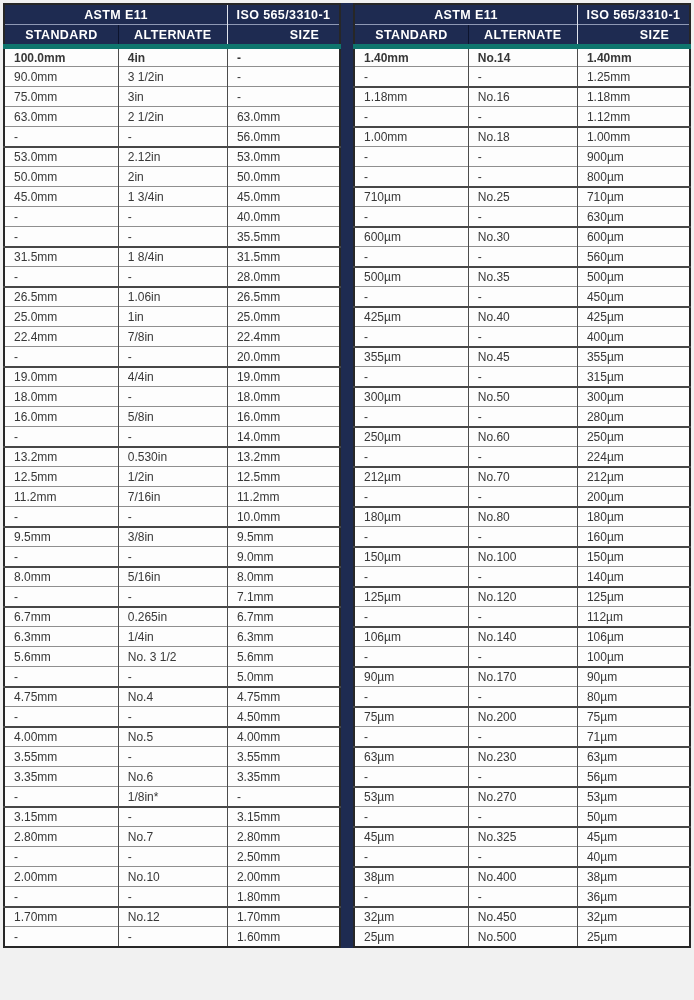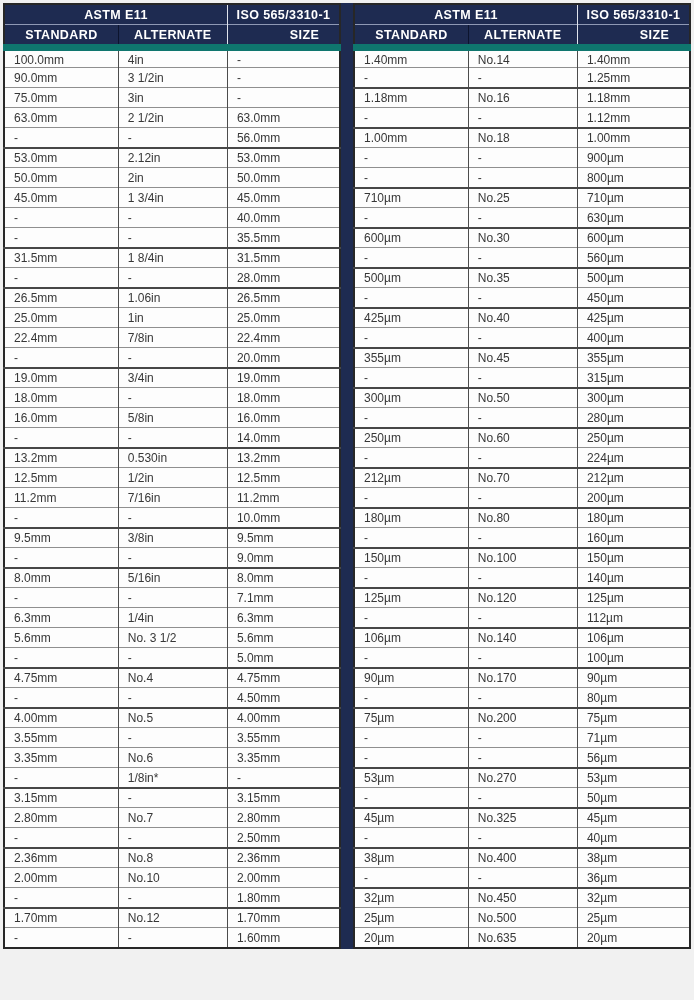--- a/index.html
+++ b/index.html
@@ -57,21 +57,21 @@
     padding: 1px 2px 0 9px;
     font-size: 12px;
     color: #373737;
     border-top: 1px solid #8f8f8f;
     border-left: 1px solid #4c4c4c;
     white-space: nowrap;
     overflow: hidden;
     background: #fdfdfd;
   }
   td:first-child { border-left: none; }
-  tbody tr:first-child td { border-top: 7px solid #0f766e; }
+  tbody tr:first-child td { border-top: 5px solid #0f766e; font-weight: bold; }
   tr.group-start td { border-top: 2px solid #474747; }
 </style>
 </head>
 <body>
 
 <div class="page">
   <div class="tables">
 
     <table class="sieve-table">
       <colgroup>
@@ -166,21 +166,21 @@
             <td>7/8in</td>
             <td>22.4mm</td>
           </tr>
           <tr>
             <td>-</td>
             <td>-</td>
             <td>20.0mm</td>
           </tr>
           <tr class="group-start">
             <td>19.0mm</td>
-            <td>3/4in</td>
+            <td>4/4in</td>
             <td>19.0mm</td>
           </tr>
           <tr>
             <td>18.0mm</td>
             <td>-</td>
             <td>18.0mm</td>
           </tr>
           <tr>
             <td>16.0mm</td>
             <td>5/8in</td>
@@ -224,20 +224,25 @@
           <tr class="group-start">
             <td>8.0mm</td>
             <td>5/16in</td>
             <td>8.0mm</td>
           </tr>
           <tr>
             <td>-</td>
             <td>-</td>
             <td>7.1mm</td>
           </tr>
+          <tr class="group-start">
+            <td>6.7mm</td>
+            <td>0.265in</td>
+            <td>6.7mm</td>
+          </tr>
           <tr>
             <td>6.3mm</td>
             <td>1/4in</td>
             <td>6.3mm</td>
           </tr>
           <tr>
             <td>5.6mm</td>
             <td>No. 3 1/2</td>
             <td>5.6mm</td>
           </tr>
@@ -283,25 +288,20 @@
           </tr>
           <tr>
             <td>2.80mm</td>
             <td>No.7</td>
             <td>2.80mm</td>
           </tr>
           <tr>
             <td>-</td>
             <td>-</td>
             <td>2.50mm</td>
-          </tr>
-          <tr class="group-start">
-            <td>2.36mm</td>
-            <td>No.8</td>
-            <td>2.36mm</td>
           </tr>
           <tr>
             <td>2.00mm</td>
             <td>No.10</td>
             <td>2.00mm</td>
           </tr>
           <tr>
             <td>-</td>
             <td>-</td>
             <td>1.80mm</td>
@@ -507,20 +507,25 @@
           <tr class="group-start">
             <td>75µm</td>
             <td>No.200</td>
             <td>75µm</td>
           </tr>
           <tr>
             <td>-</td>
             <td>-</td>
             <td>71µm</td>
           </tr>
+          <tr class="group-start">
+            <td>63µm</td>
+            <td>No.230</td>
+            <td>63µm</td>
+          </tr>
           <tr>
             <td>-</td>
             <td>-</td>
             <td>56µm</td>
           </tr>
           <tr class="group-start">
             <td>53µm</td>
             <td>No.270</td>
             <td>53µm</td>
           </tr>
@@ -552,22 +557,17 @@
           <tr class="group-start">
             <td>32µm</td>
             <td>No.450</td>
             <td>32µm</td>
           </tr>
           <tr>
             <td>25µm</td>
             <td>No.500</td>
             <td>25µm</td>
           </tr>
-          <tr>
-            <td>20µm</td>
-            <td>No.635</td>
-            <td>20µm</td>
-          </tr>
         </tbody>
     </table>
 
   </div>
 </div>
 
 </body></html>

